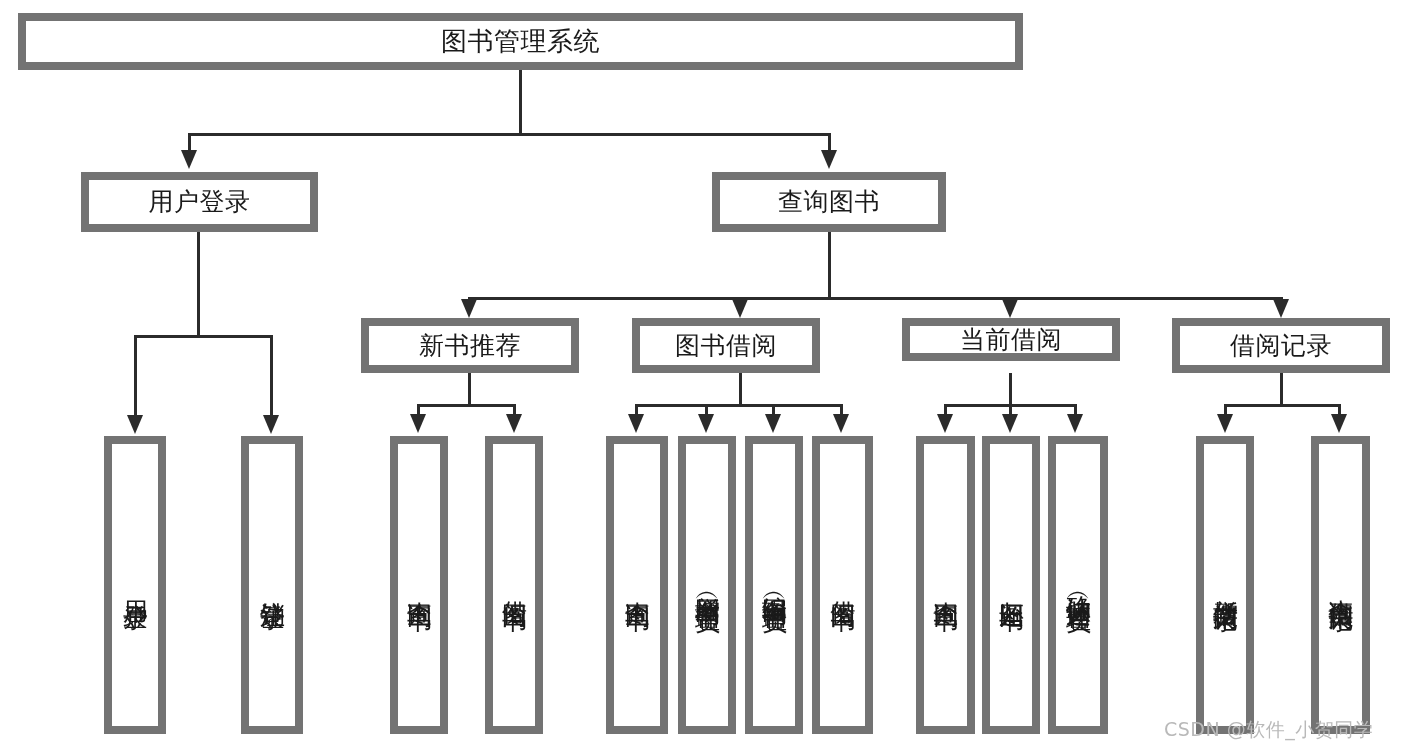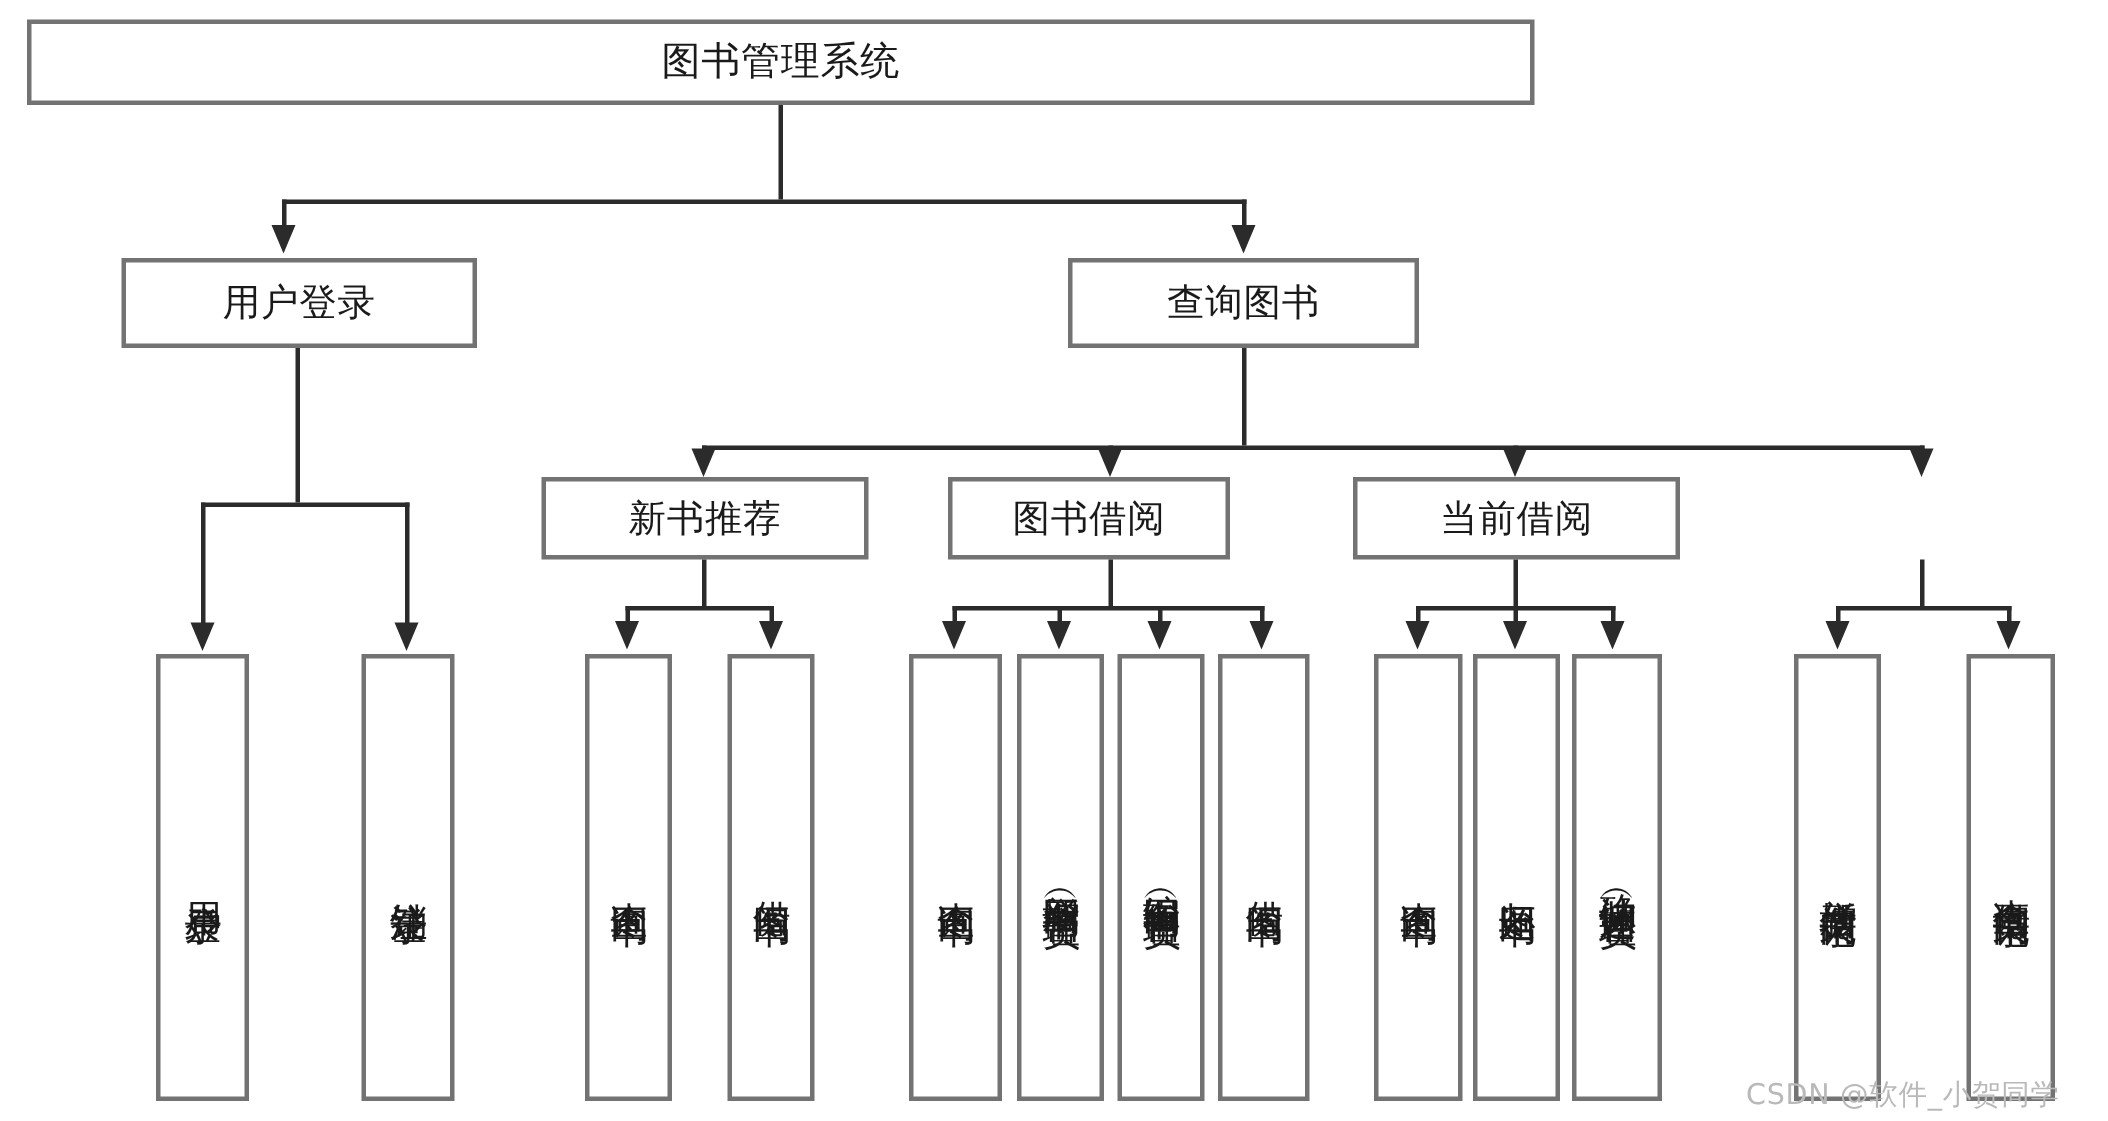--- a/index.html
+++ b/index.html
@@ -14,21 +14,21 @@
   #diagram-root {
     position: relative;
     width: 1405px;
     height: 747px;
     background: #ffffff;
     overflow: hidden;
   }
   .node {
     position: absolute;
     box-sizing: border-box;
-    border: 3px solid #737373;
+    border: 8px solid #737373;
     background: #ffffff;
     display: flex;
     align-items: center;
     justify-content: center;
     color: #1a1a1a;
   }
   .node-h {
     font-size: 25px;
     letter-spacing: 0.5px;
     line-height: 1.1;
@@ -124,22 +124,25 @@
 
   <div class="edge-v" style="left:1280px; top:297px; width:3px; height:14px;"></div>
   <div class="arrow" style="left:1273px; top:299px;"></div>
 
   <div class="node node-h" style="left:361px; top:318px; width:218px; height:55px;">
     <span>新书推荐</span>
   </div>
   <div class="node node-h" style="left:632px; top:318px; width:188px; height:55px;">
     <span>图书借阅</span>
   </div>
-  <div class="node node-h" style="left:902px; top:318px; width:218px; height:55px;">
+  <div class="node node-h" style="left:902px; top:318px; width:218px; height:43px;">
     <span>当前借阅</span>
+  </div>
+  <div class="node node-h" style="left:1172px; top:318px; width:218px; height:55px;">
+    <span>借阅记录</span>
   </div>
 
   <div class="edge-v" style="left:468px; top:373px; width:3px; height:33px;"></div>
   <div class="edge-h" style="left:417px; top:404px; width:99px; height:3px;"></div>
   <div class="edge-v" style="left:417px; top:404px; width:3px; height:14px;"></div>
   <div class="arrow" style="left:410px; top:414px;"></div>
   <div class="edge-v" style="left:513px; top:404px; width:3px; height:14px;"></div>
   <div class="arrow" style="left:506px; top:414px;"></div>
 
   <div class="edge-v" style="left:739px; top:373px; width:3px; height:33px;"></div>

